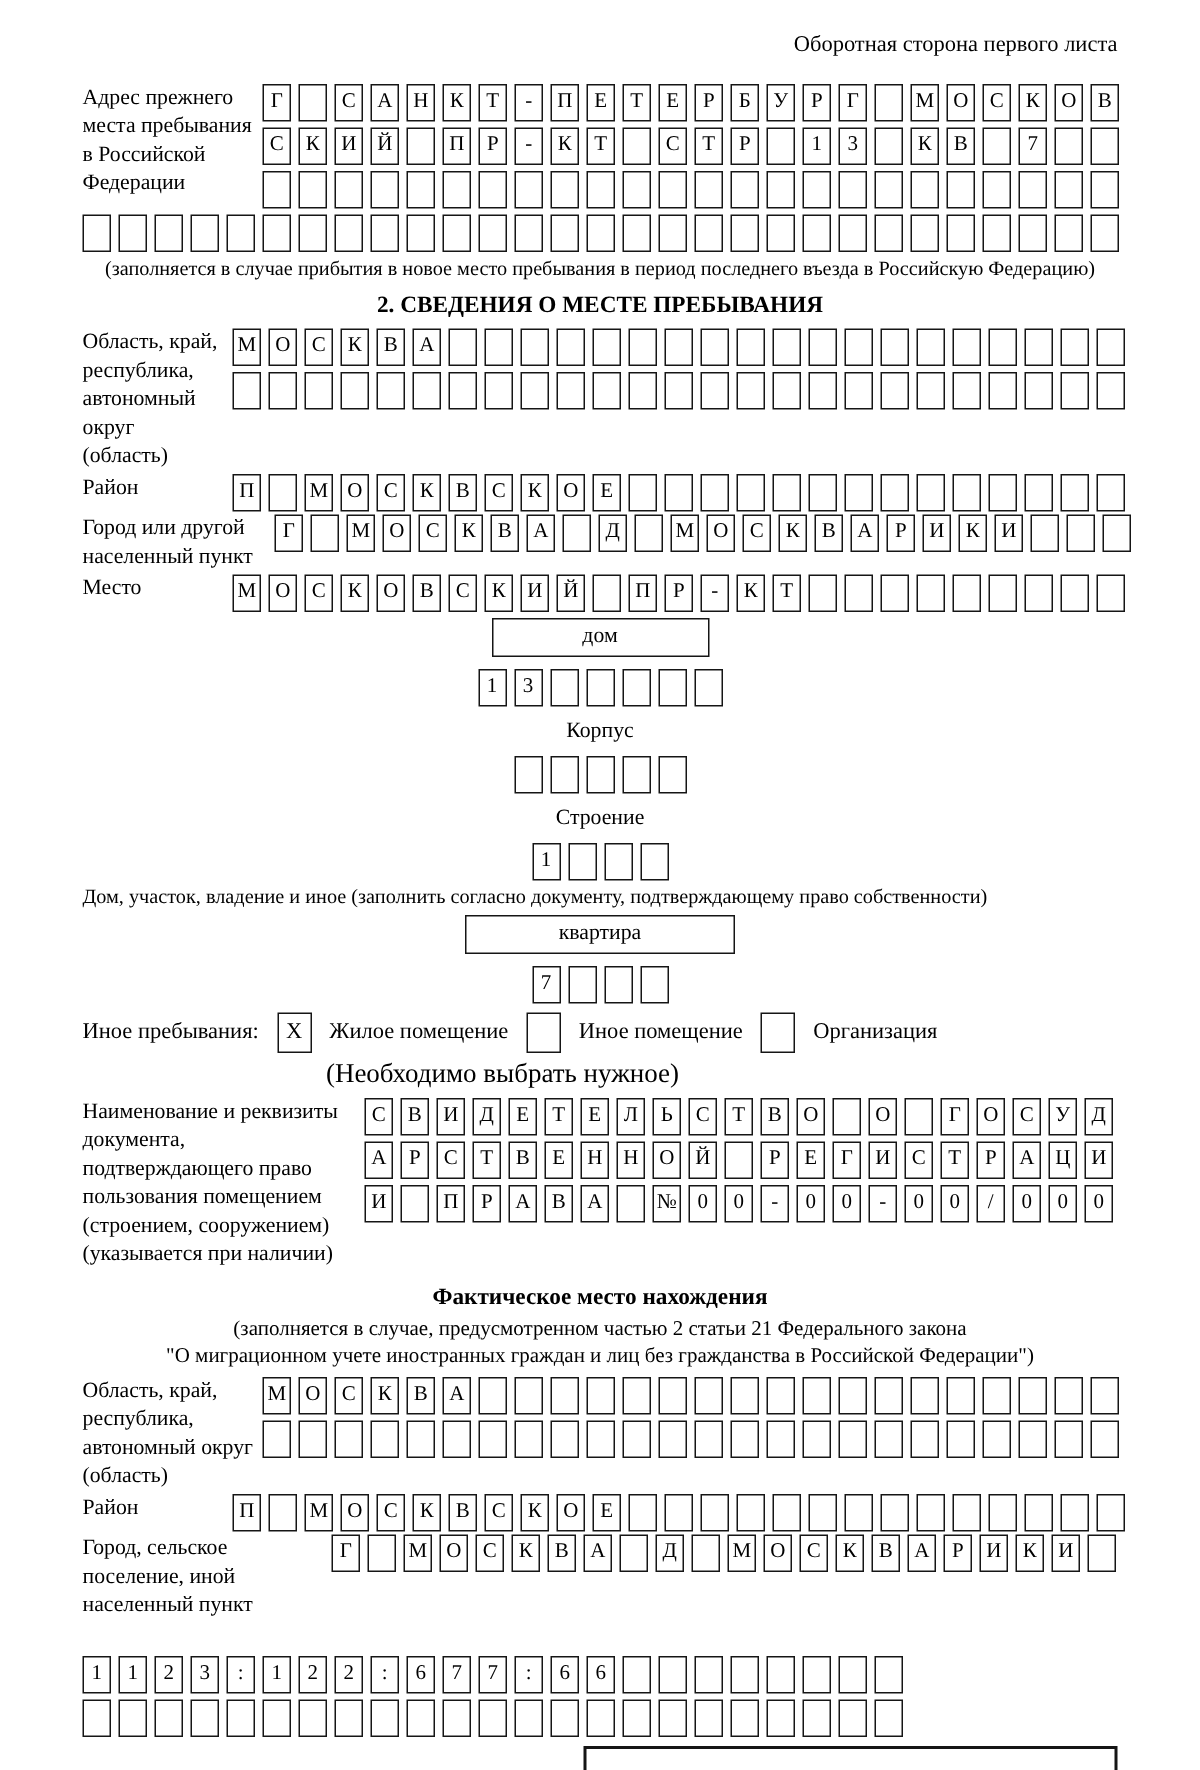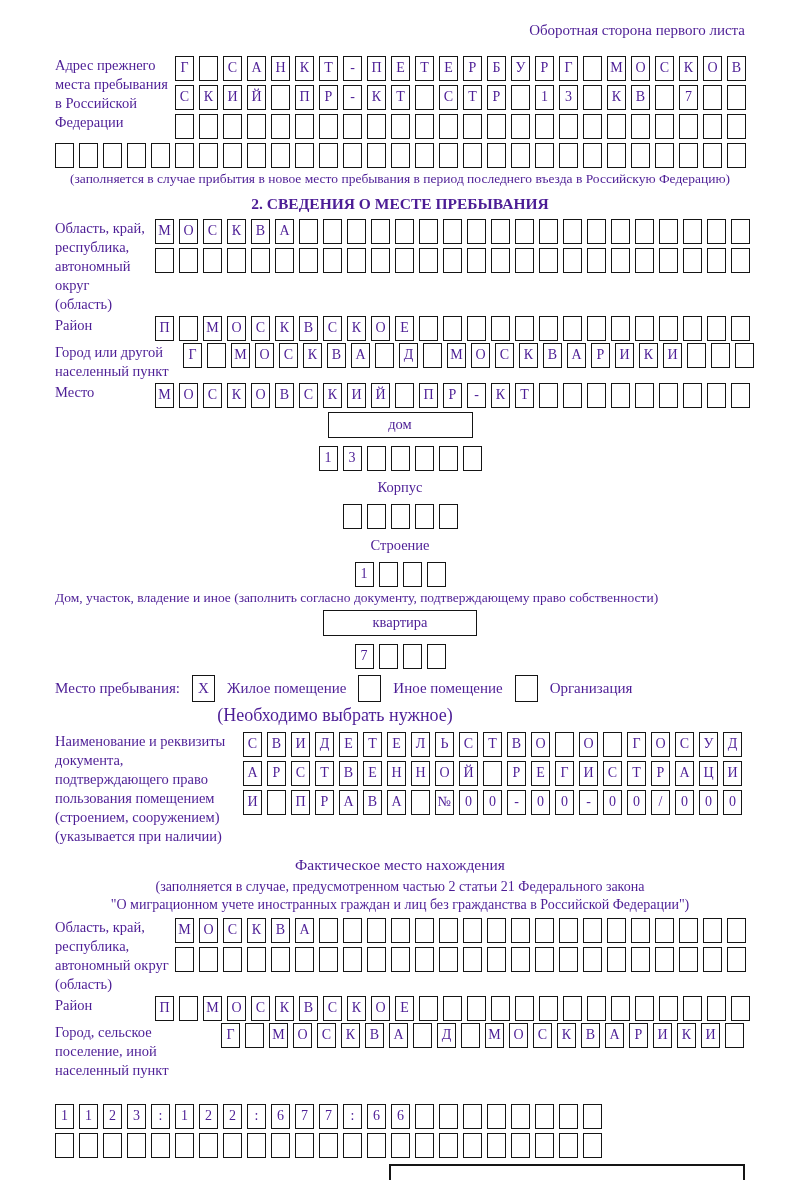--- a/index.html
+++ b/index.html
@@ -1,40 +1,40 @@
 <!DOCTYPE html>
 <html><head>
 <meta charset="utf-8">
 <style>
   html,body{margin:0;padding:0;background:#fff;}
   .page{
     box-sizing:border-box;width:800px;height:1180px;
     padding:20px 55px 0 55px;
     font-family:"Liberation Serif","DejaVu Serif",serif;
-    color:#4c1d95;overflow:hidden;position:relative;
+    color:#000000;overflow:hidden;position:relative;
   }
   .top-note{text-align:right;font-size:15px;line-height:20px;}
   .field{display:flex;align-items:flex-start;}
   .label{font-size:14.5px;line-height:19px;flex-shrink:0;padding-right:6px;box-sizing:border-box;}
   .w120{width:120px}.w100{width:100px}.w125{width:128px}.w185{width:188px}.w165{width:166px}.w160{width:160px}
   .rows{display:flex;flex-direction:column;gap:4px;}
   .cells{display:flex;gap:5px;}
   .cell{
     box-sizing:border-box;width:19px;height:25px;flex-shrink:0;
     border:1.6px solid #151515;font-size:14px;line-height:22px;text-align:center;
   }
   .caption{font-size:13.5px;line-height:17px;}
   .center{text-align:center;}
   .mt2{margin-top:2px}.mt4{margin-top:4px}.mt16{margin-top:16px}
   .sec-title{font-weight:bold;text-align:center;font-size:15.5px;margin:8px 0 6px 0;}
-  .sub-title{font-weight:normal;text-align:center;font-size:15.5px;margin:10px 0 4px 0;}
+  .sub-title{font-weight:bold;text-align:center;font-size:15.5px;margin:10px 0 4px 0;}
   .note{text-align:center;font-size:14px;line-height:18px;font-family:Liberation Serif, serif;}
   .house-row{display:flex;align-items:center;gap:8px;margin-top:4px;flex-direction:column;}
   .wide-box{box-sizing:border-box;height:26px;border:1.7px solid #151515;text-align:center;font-size:14.5px;line-height:23px;flex-shrink:0;}
-  .box-dom{width:145px}.box-kv{width:154px}
+  .box-dom{width:145px}.box-kv{width:180px}
   .inline-label{font-size:14.5px;white-space:nowrap;}
   .stay-row{display:flex;align-items:center;gap:12px;margin-top:6px;font-size:15px;}
   .checkbox{box-sizing:border-box;width:23px;height:27px;border:1.7px solid #151515;text-align:center;font-size:15px;line-height:24px;flex-shrink:0;}
   .choose-note{width:560px;text-align:center;font-size:18px;margin-top:3px;}
   .doc-field{margin-top:6px;}
   .pt20{padding-top:22px;}
   .stamp-wrap{margin-top:6px;}
   .stamp-box{width:356px;height:172px;border:2px solid #151515;margin-left:auto;box-sizing:border-box;}
   .stamp-caption{width:410px;margin-left:auto;margin-right:-25px;text-align:center;font-size:14px;line-height:19px;margin-top:5px;}
 </style>
@@ -348,21 +348,21 @@
     <div class="wide-box box-kv">квартира</div>
     <div class="cells">
         <span class="cell">7</span>
         <span class="cell"></span>
         <span class="cell"></span>
         <span class="cell"></span>
       </div>
   </div>
 
   <div class="stay-row">
-    <span>Место пребывания:</span>
+    <span>Иное пребывания:</span>
     <span class="checkbox"><span>X</span></span>
     <span>Жилое помещение</span>
     <span class="checkbox"></span>
     <span>Иное помещение</span>
     <span class="checkbox"></span>
     <span>Организация</span>
   </div>
   <div class="choose-note">(Необходимо выбрать нужное)</div>
 
   <div class="field doc-field">

